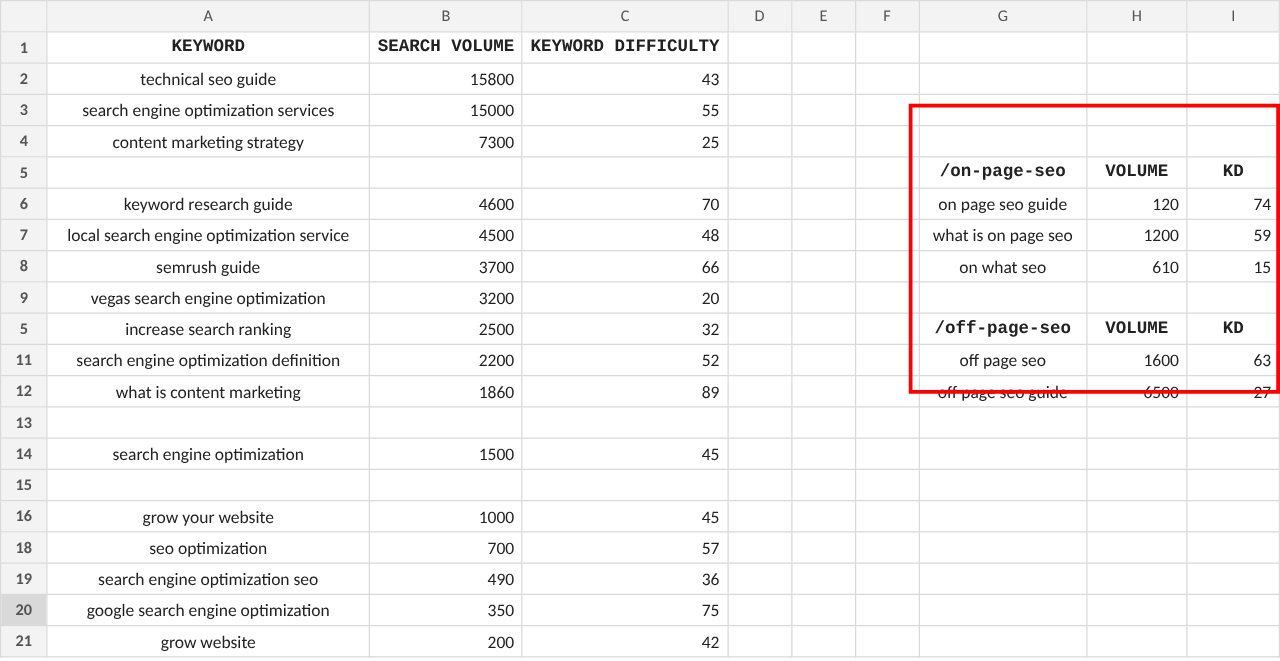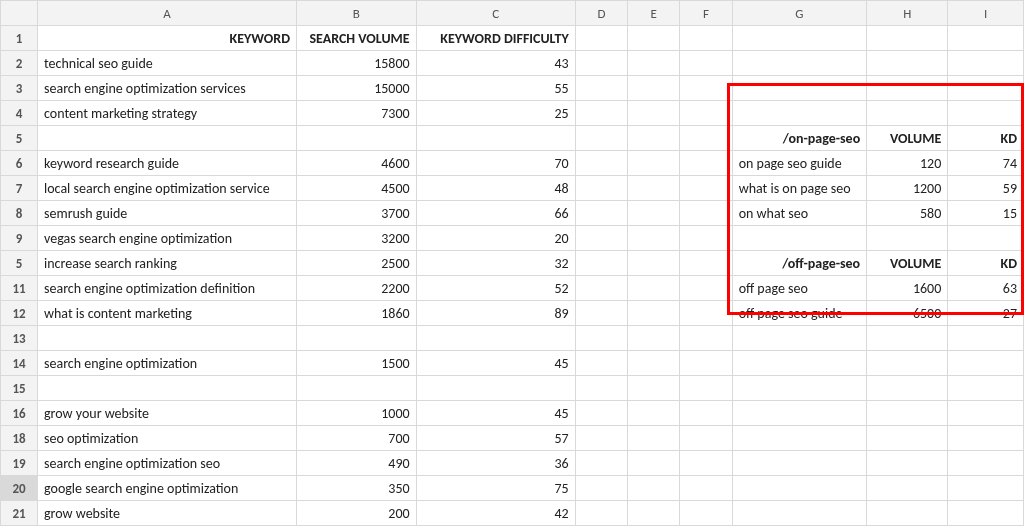--- a/index.html
+++ b/index.html
@@ -45,23 +45,23 @@
     height: 18px;
   }
   .rowhdr.sel, .colhdr.sel {
     background: #e6e6e6;
   }
   .rowhdr.sel {
     
     background: #d9d9d9;
   }
   .bold { font-weight: bold; }
-  .center { text-align: right; }
+  .center { text-align: center; font-family: Liberation Mono, monospace; }
   .right { text-align: right; margin-top: 10px; }
-  .left { text-align: left; margin-top: 48px; }
+  .left { text-align: center; margin-top: 48px; }
 
   
   col.c-row { width: 25px; }
   col.c-A { width: 260px; }
   col.c-B { width: 120px; }
   col.c-C { width: 160px; }
   col.c-D { width: 54px; }
   col.c-E { width: 54px; }
   col.c-F { width: 54px; }
   col.c-G { width: 135px; }
@@ -206,21 +206,21 @@
 
   <tr>
     <th class="rowhdr">8</th>
     <td class="left">semrush guide</td>
     <td class="right">3700</td>
     <td class="right">66</td>
     <td></td>
           <td></td>
           <td></td>
     <td class="left">on what seo</td>
-    <td class="right">580</td>
+    <td class="right">610</td>
     <td class="right">15</td>
   </tr>
 
   <tr>
     <th class="rowhdr">9</th>
     <td class="left">vegas search engine optimization</td>
     <td class="right">3200</td>
     <td class="right">20</td>
     <td></td>
           <td></td>

